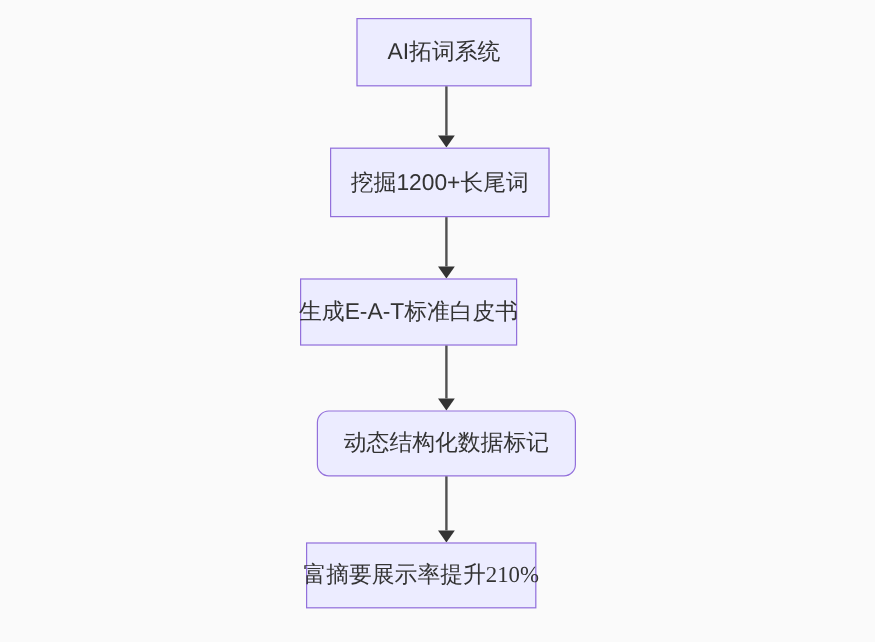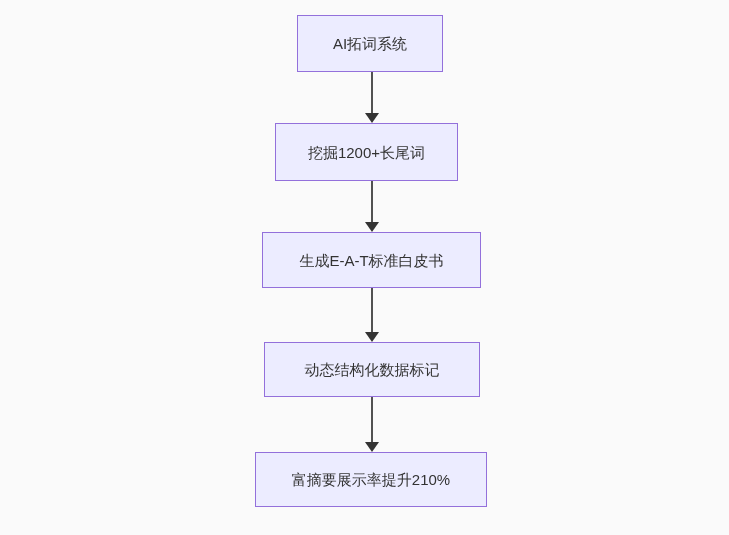--- a/index.html
+++ b/index.html
@@ -20,33 +20,33 @@
     position: relative;
     width: 729px;
     height: 535px;
     background: var(--bg);
   }
   .node {
     position: absolute;
     background: var(--node-fill);
     border: 1.5px solid var(--node-border);
     color: var(--text);
-    font-size: 15px;
+    font-size: 19px;
     line-height: 1;
     display: flex;
     align-items: center;
     justify-content: center;
     text-align: center;
     white-space: nowrap;
   }
   .node-1 { left: 297px; top: 15px;  width: 146px; height: 57px; }
   .node-2 { left: 275px; top: 123px; width: 183px; height: 58px; }
-  .node-3 { left: 262px; top: 232px; width: 219px; height: 56px; text-align: center; }
-  .node-4 { left: 264px; top: 342px; width: 216px; height: 55px; }
-  .node-5 { left: 255px; top: 452px; width: 232px; height: 55px; }
+  .node-3 { left: 250px; top: 232px; width: 181px; height: 56px; text-align: center; }
+  .node-4 { left: 264px; top: 342px; width: 216px; height: 55px; border-radius: 10px; }
+  .node-5 { left: 255px; top: 452px; width: 192px; height: 55px; font-family: Liberation Serif, serif; }
 
   .edge {
     position: absolute;
     left: 364px;
     width: 16px;
     display: flex;
     flex-direction: column;
     align-items: center;
   }
   .edge-1 { top: 72px;  height: 51px; }

